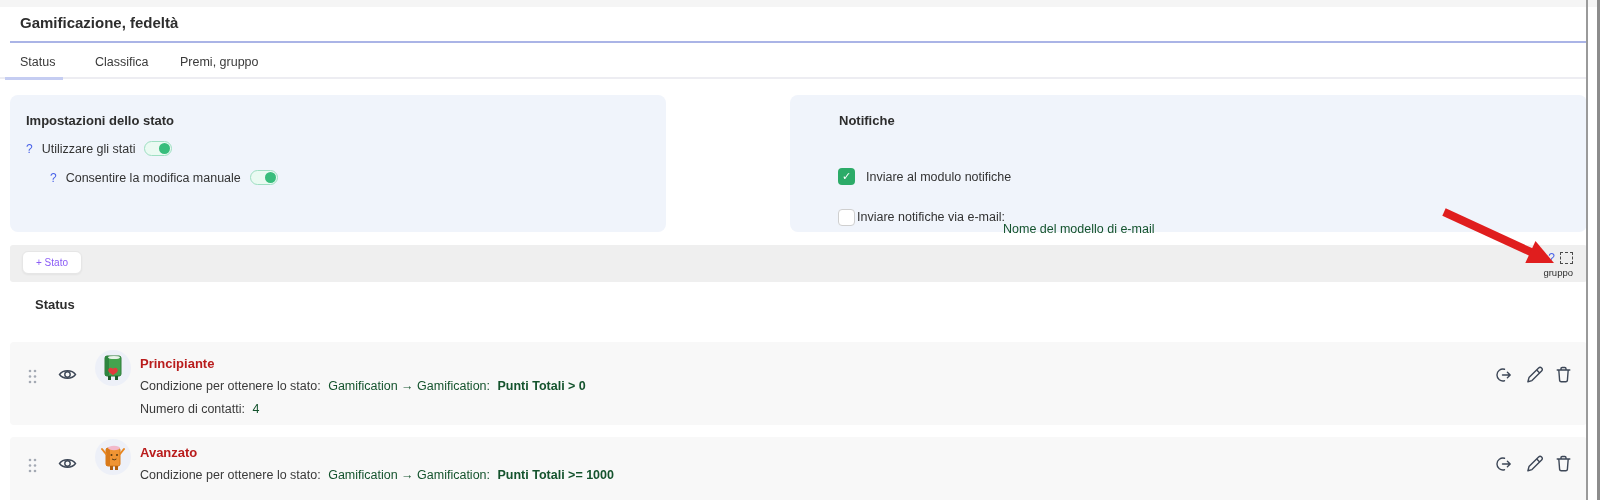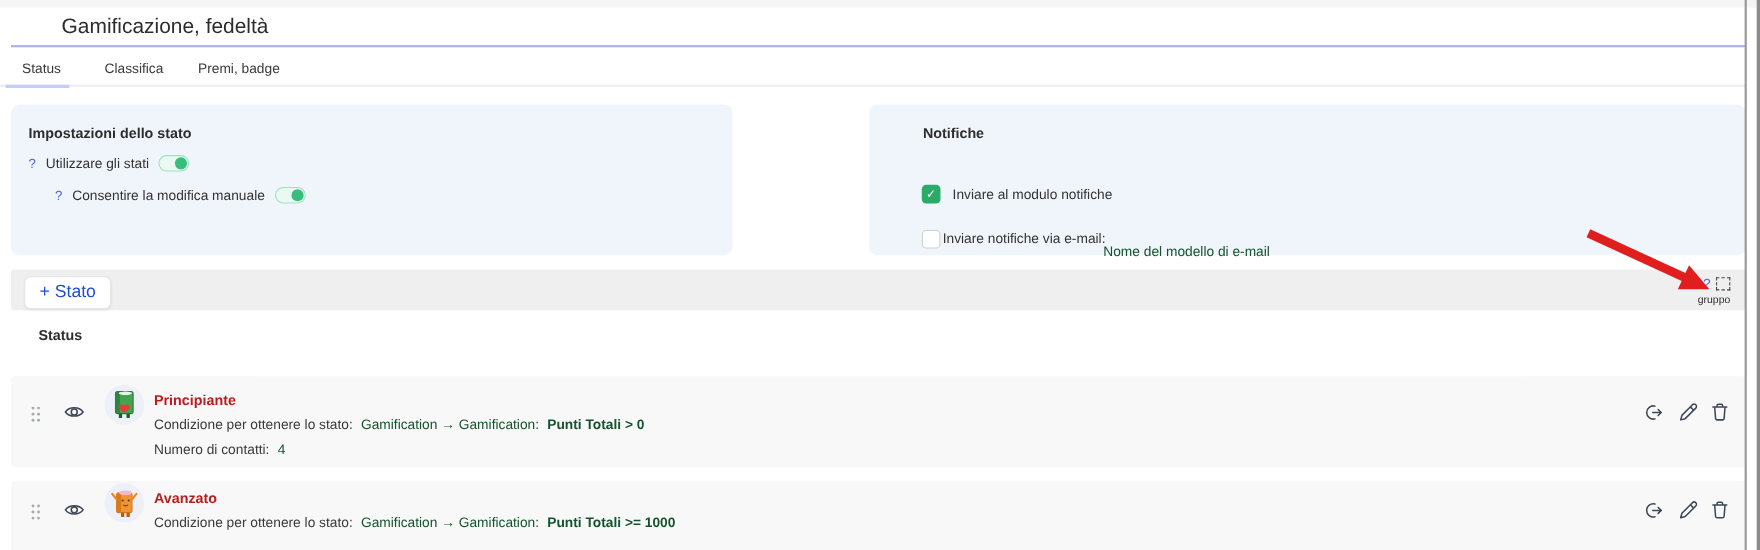--- a/index.html
+++ b/index.html
@@ -1,20 +1,20 @@
 <!DOCTYPE html>
 <html><head>
 <meta charset="utf-8">
 <style>
   * { margin:0; padding:0; box-sizing:border-box; }
   body { font-family:"Liberation Sans","DejaVu Sans",sans-serif; background:#fff; }
   .screen { position:relative; width:1600px; height:500px; background:#ffffff; overflow:hidden; }
   .topstrip { position:absolute; left:0; top:0; width:1600px; height:7px; background:#f5f5f5; }
 
-  .page-title { position:absolute; left:20px; top:14px; font-size:19px; font-weight:normal; color:#2d2d2d;margin-left:36px; }
+  .page-title { position:absolute; left:20px; top:14px; font-size:15px; font-weight:bold; color:#2d2d2d; }
   .title-divider { position:absolute; left:10px; top:41px; width:1577px; height:2px; background:#aab4e6; }
 
   .tabbar { position:absolute; left:0; top:48px; width:1587px; height:31px; border-bottom:2px solid #ededf2; }
   .tab { position:absolute; top:7px; font-size:12.5px; color:#3a3a3a; cursor:pointer; }
   .tab-indicator { position:absolute; left:5px; top:29px; width:58px; height:3px; background:#c5cdf2; }
 
   .panel { position:absolute; top:95px; height:137px; background:#f0f4fb; border-radius:8px; }
   .panel-title { position:absolute; font-size:13px; font-weight:bold; color:#2d2d2d; }
   .setting-row { position:absolute; display:flex; align-items:center; gap:9px; font-size:12.5px; color:#333; }
   .help-q { color:#4a63e8; font-size:12px; }
@@ -25,21 +25,21 @@
                    border-radius:50%; background:#38bd7c; }
 
   .checkbox { width:17px; height:17px; border-radius:4px; display:flex; align-items:center;
               justify-content:center; cursor:pointer; flex:0 0 auto; }
   .checkbox.checked { background:#2cab68; color:#fff; font-size:11px; font-weight:bold; }
   .checkbox.unchecked { background:#ffffff; border:1px solid #cfcfcf; color:transparent; }
   .link { color:#14532d; cursor:pointer;margin-top:24px; }
 
   .toolbar { position:absolute; left:10px; top:245px; width:1577px; height:37px; background:#efefef; border-radius:3px; }
   .add-btn { position:absolute; left:12px; top:6px; background:#ffffff; border:1px solid #e6e6e6;
-             border-radius:6px; padding:5px 13px; font-size:16px; color:#1d4ed8; cursor:pointer;
+             border-radius:6px; padding:5px 13px; font-size:10px; color:#8b5cf6; cursor:pointer;
              box-shadow:0 1px 2px rgba(0,0,0,0.05); font-family:inherit; }
   .group-ctl { position:absolute; right:14px; top:6px; display:flex; flex-direction:column; align-items:flex-end; }
   .group-top { display:flex; align-items:center; gap:5px; }
   .dash-square { width:13px; height:12px; border:1.5px dashed #4a4a4a; cursor:pointer; }
   .group-label { font-size:9.5px; color:#2f2f2f; margin-top:2px;text-align:center; }
 
   .section-title { position:absolute; left:35px; top:297px; font-size:13px; font-weight:bold; color:#2d2d2d; }
 
   .row { position:absolute; left:10px; width:1577px; background:#f8f8f8; border-radius:4px; }
   .row1 { top:342px; height:83px; }
@@ -63,21 +63,21 @@
 
 <div class="screen">
   <div class="topstrip"></div>
 
   <div class="page-title">Gamificazione, fedeltà</div>
   <div class="title-divider"></div>
 
   <div class="tabbar">
     <div class="tab" style="left:20px;">Status</div>
     <div class="tab" style="left:95px;">Classifica</div>
-    <div class="tab" style="left:180px;">Premi, badge</div>
+    <div class="tab" style="left:180px;">Premi, gruppo</div>
     <div class="tab-indicator"></div>
   </div>
 
   <div class="panel" style="left:10px; width:656px;">
     <div class="panel-title" style="left:16px; top:18px;">Impostazioni dello stato</div>
     <div class="setting-row" style="left:16px; top:46px;">
       <span class="help-q">?</span>
       <span>Utilizzare gli stati</span>
       <span class="toggle"></span>
     </div>

